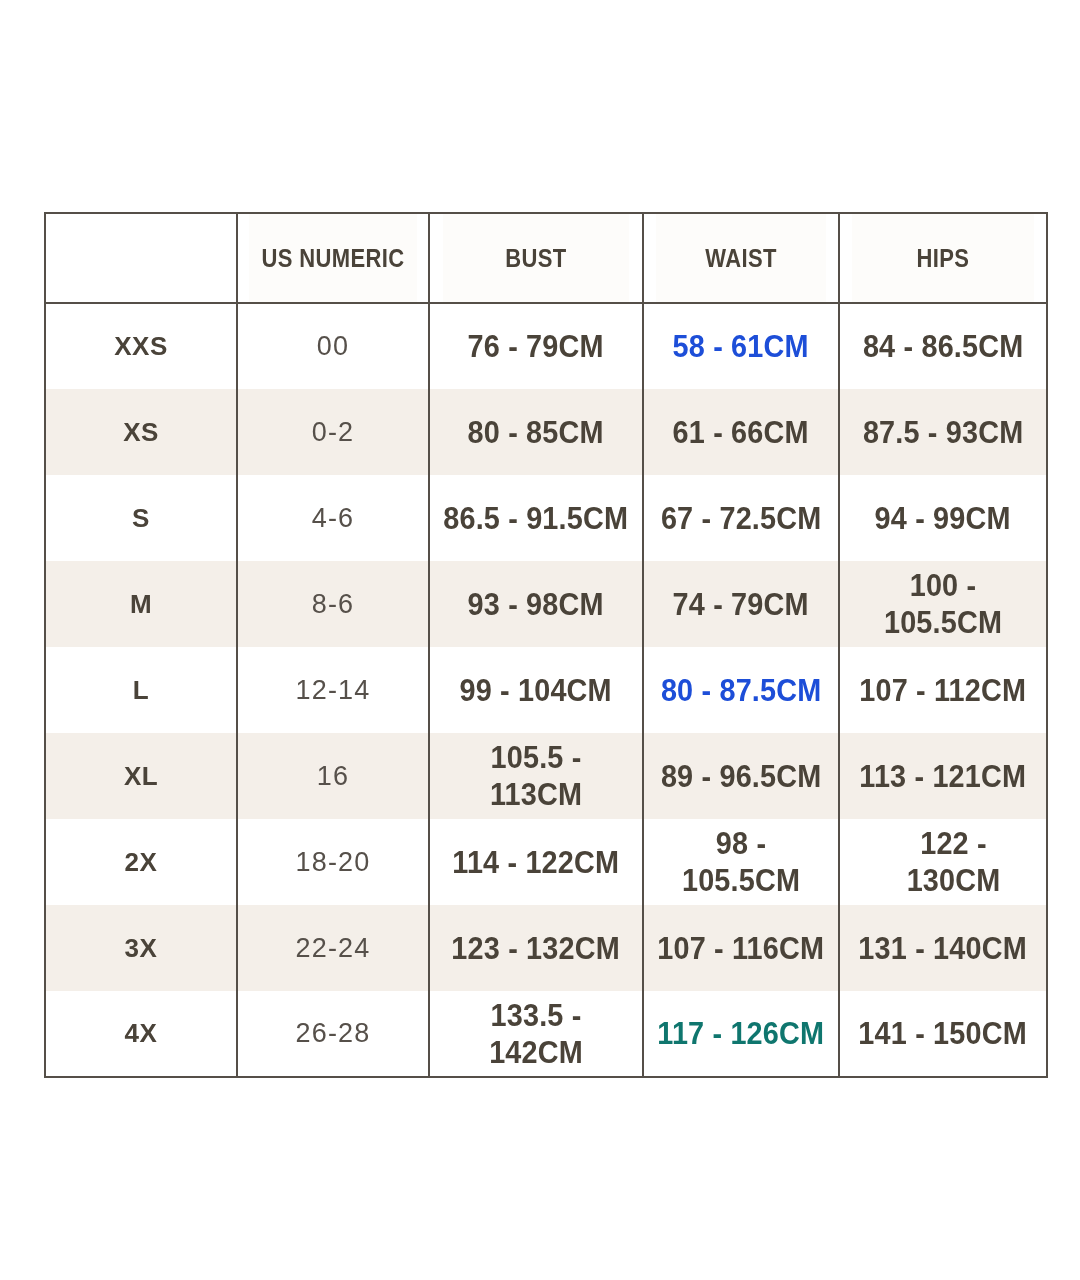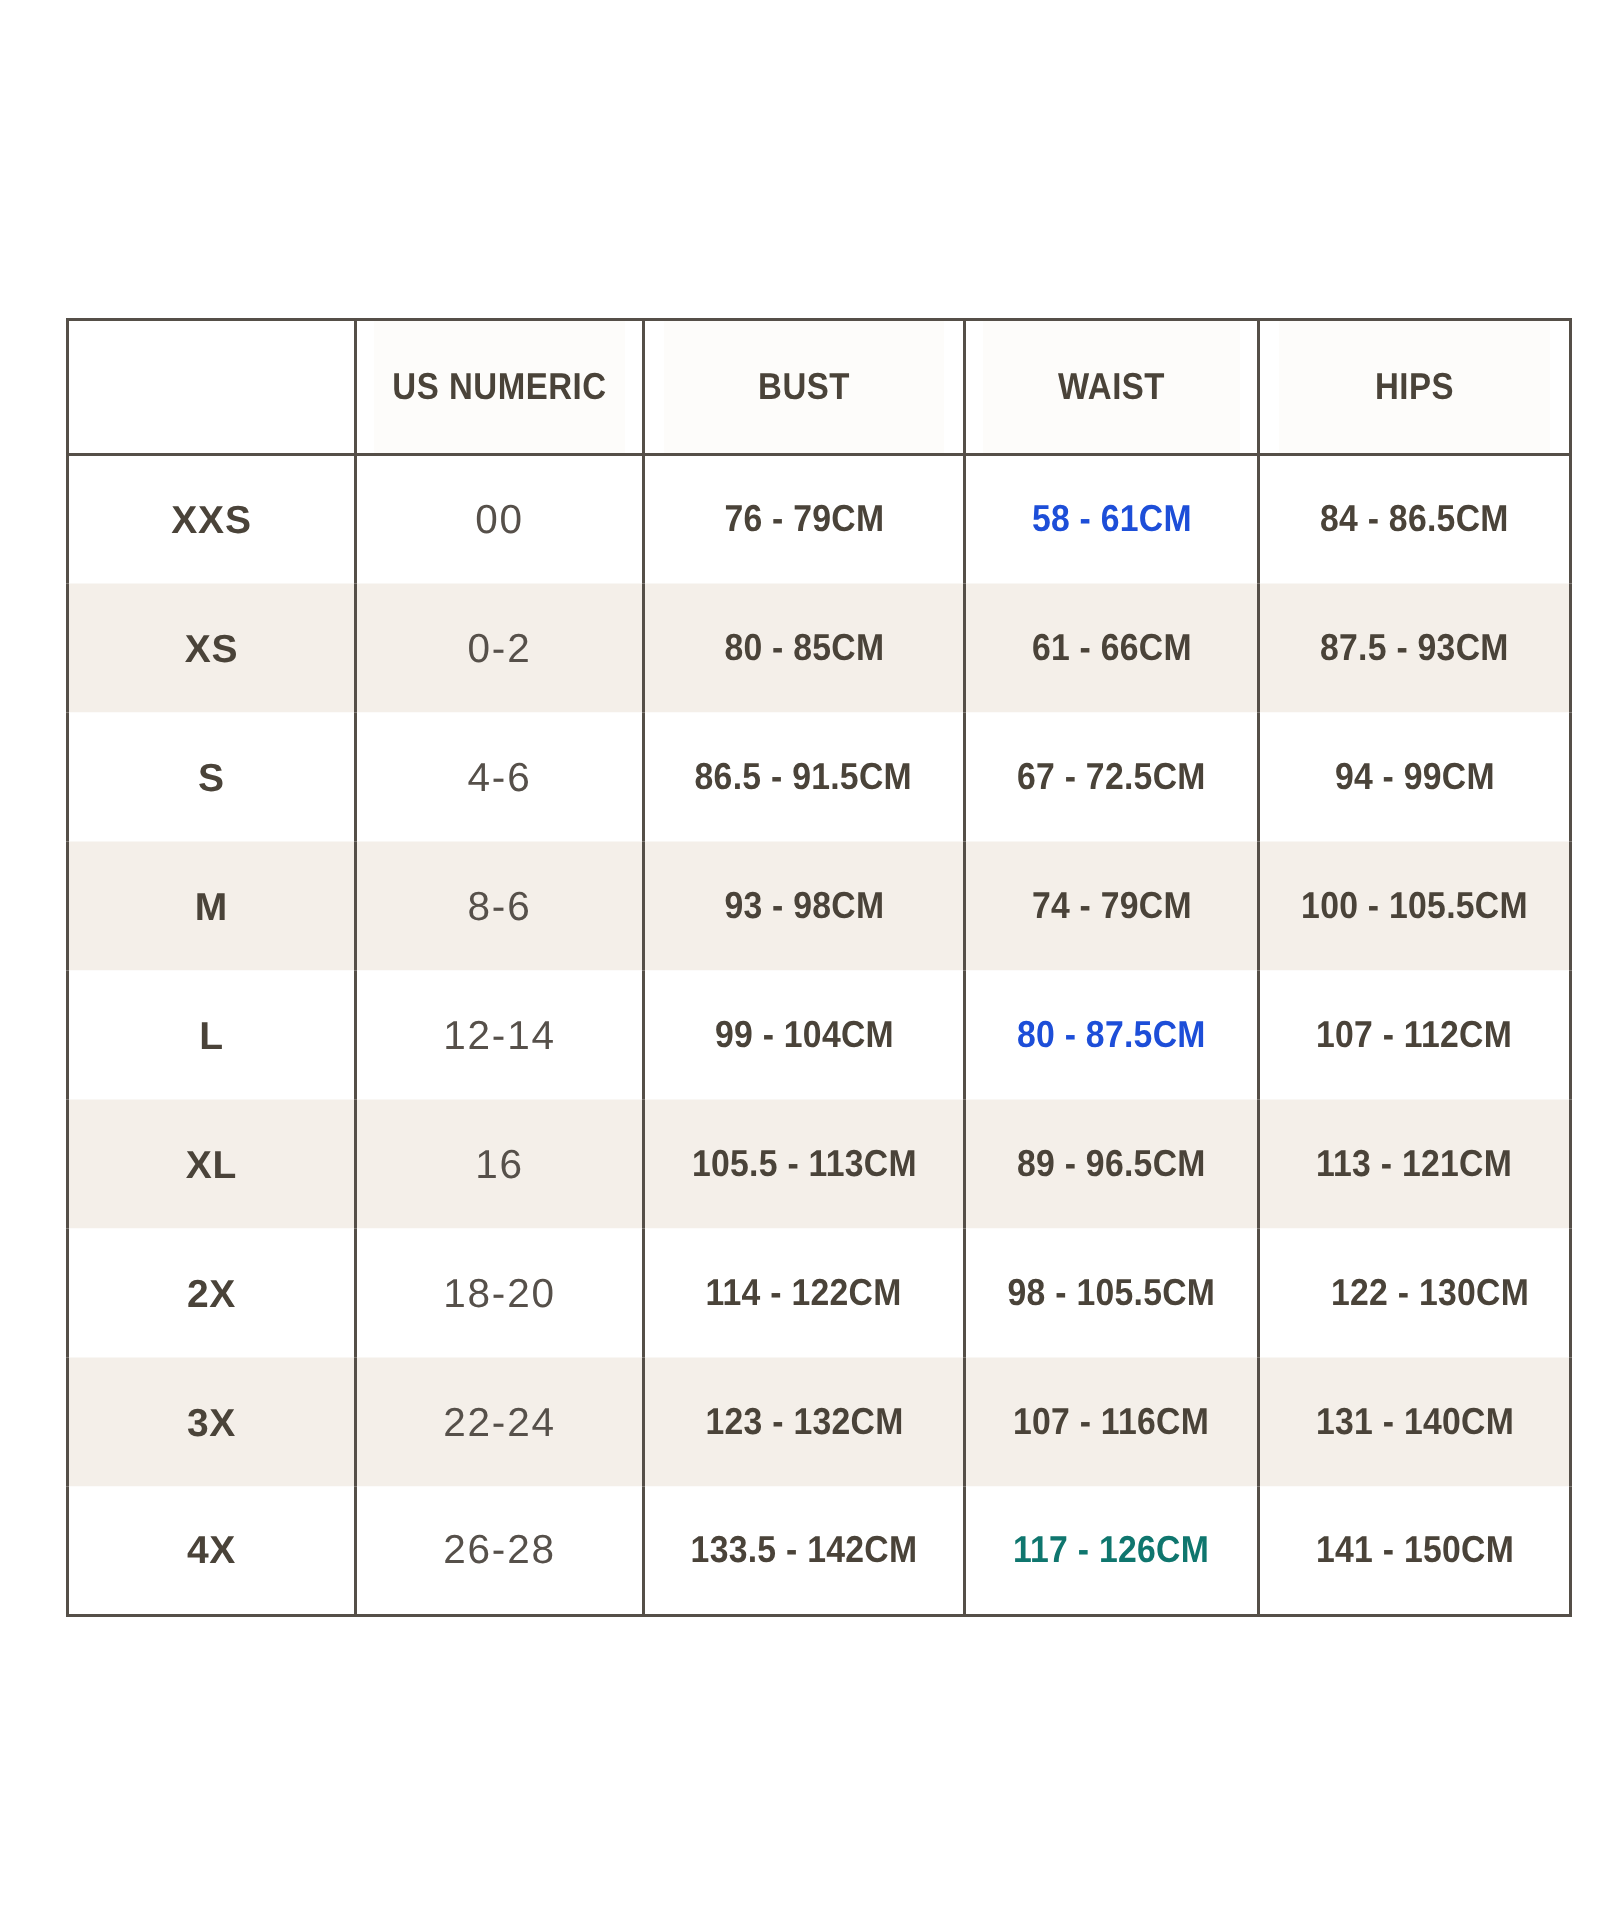--- a/index.html
+++ b/index.html
@@ -95,21 +95,21 @@
   td.cell-us {
     font-weight: 400;
     font-size: 27px;
     letter-spacing: 1.2px;
     color: #56504a;
   }
 
   
   td.cell-meas {
     font-weight: 700;
-    font-size: 25px;
+    font-size: 32px;
     letter-spacing: 0.2px;
     text-decoration: underline;
   }
   td.cell-meas .sq {
     display: inline-block;
     transform: scaleX(0.9);
   }
 </style>
 </head>
 <body>

